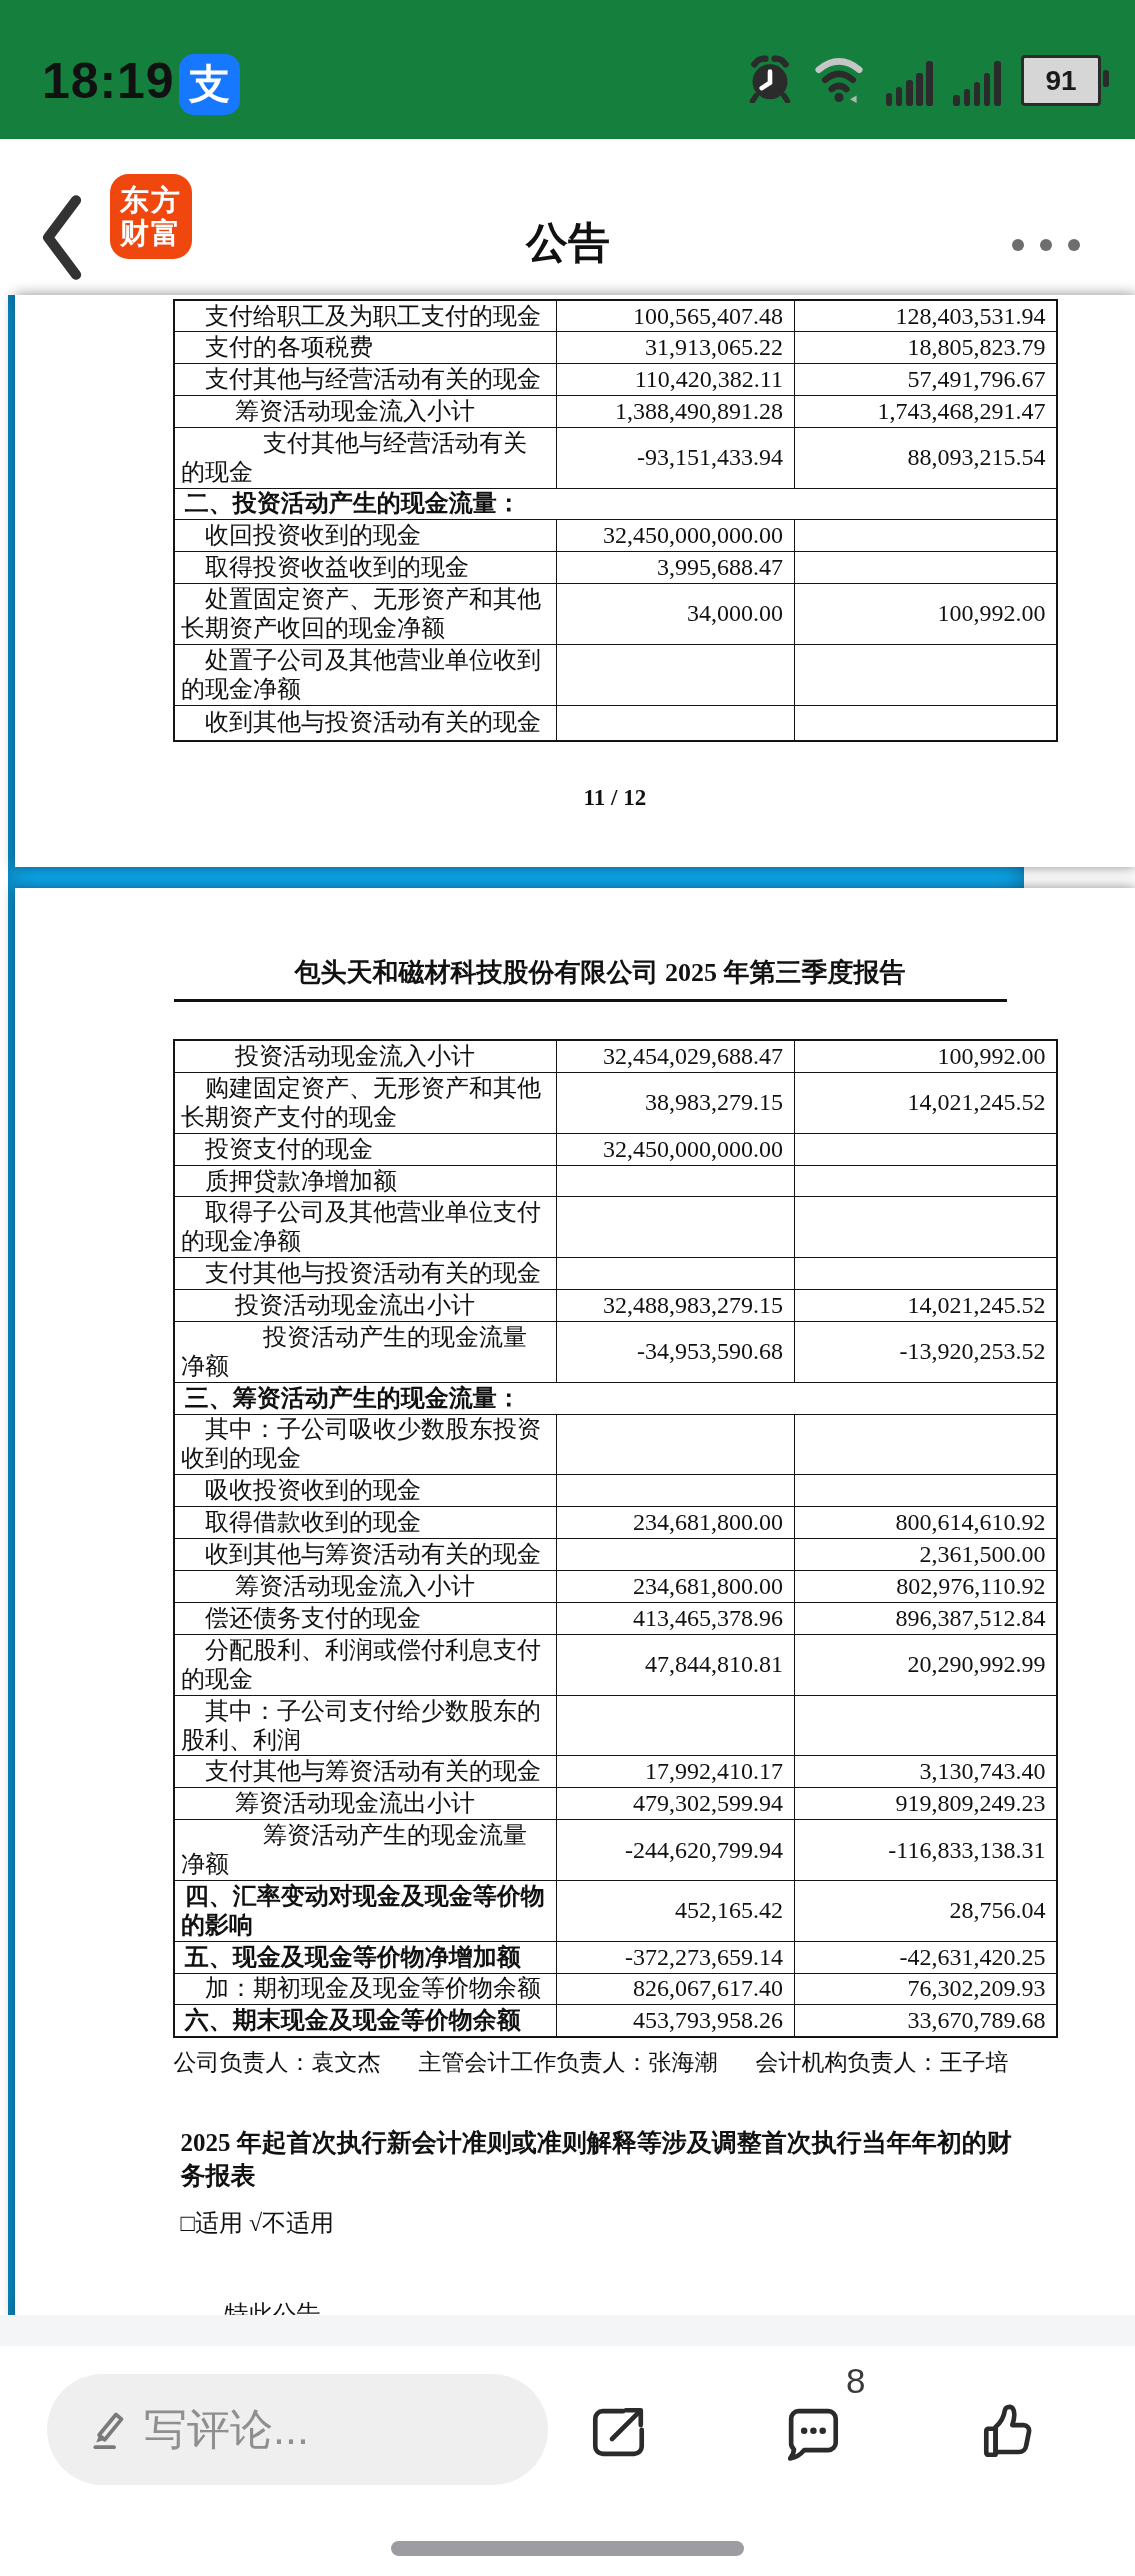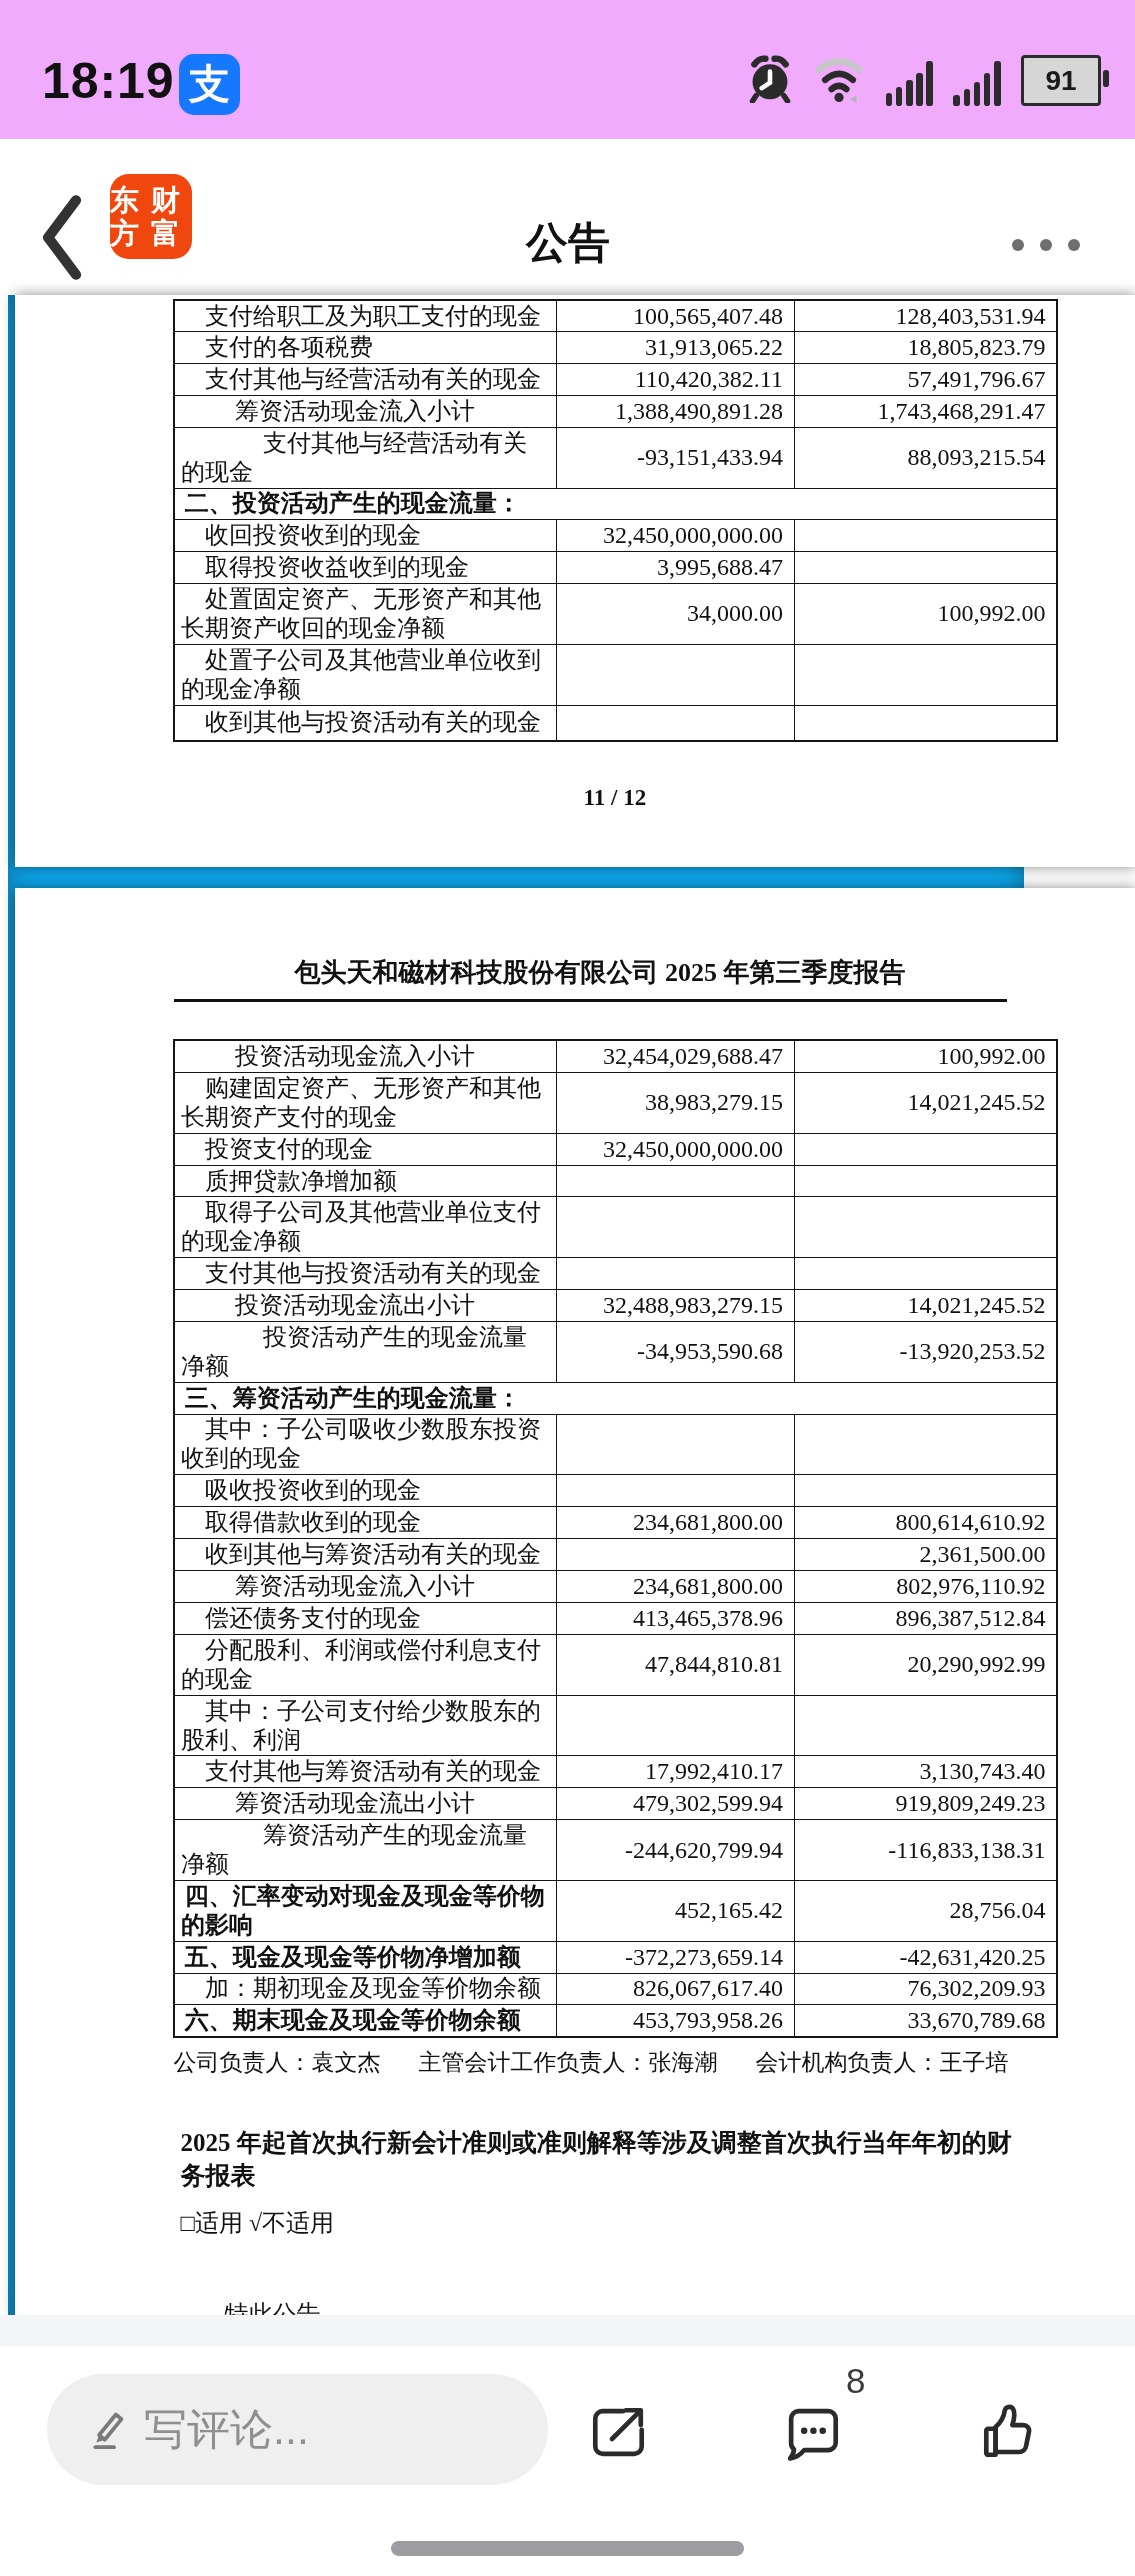--- a/index.html
+++ b/index.html
@@ -1,37 +1,37 @@
 <!DOCTYPE html>
 <html style="font-size:15px"><head>
 <meta charset="utf-8">
 <style>
   html,body{margin:0;padding:0;background:#ddd;}
   .screen{position:relative;width:1136px;height:2576px;background:#ffffff;overflow:hidden;
           font-family:"Liberation Sans",sans-serif;}
 
   
-  .status-bar{position:absolute;left:0;top:0;width:1136px;height:139px;background:#f0abfc;}
+  .status-bar{position:absolute;left:0;top:0;width:1136px;height:139px;background:#15803d;}
   .sb-time{position:absolute;left:42px;top:52px;font-size:50px;font-weight:700;color:#111;letter-spacing:0.9px;}
   .sb-alipay{position:absolute;left:179px;top:54px;width:61px;height:61px;border-radius:15px;
              background:#1677ff;color:#fff;display:flex;align-items:center;justify-content:center;
              font-size:41px;font-weight:700;}
   .sb-icons{position:absolute;right:35px;top:58px;display:flex;align-items:flex-end;gap:20.4px;height:48px;}
   .sig{display:flex;align-items:flex-end;gap:3.7px;}
   .sig i{display:block;width:6.5px;background:#2b2b2b;border-radius:2.8px;}
   .battery{position:relative;width:74px;height:45px;border:3.7px solid #2b2b2b;border-radius:4px;
            background:#d6d6d6;display:flex;align-items:center;justify-content:center;}
   .battery span{font-size:28px;font-weight:700;color:#1a1a1a;}
   .battery .nub{position:absolute;right:-11px;top:12px;width:6.5px;height:16.7px;background:#2b2b2b;border-radius:2.8px;}
 
   
   .nav-bar{position:absolute;left:0;top:139px;width:1136px;height:156px;background:#fff;}
   .back-btn{position:absolute;left:35px;top:52px;width:56px;height:93px;}
   .brand-logo{position:absolute;left:110px;top:35px;width:82px;height:85px;border-radius:18.6px;
-              background:#f0470f;color:#fff;display:flex;align-items:center;justify-content:center;
+              background:#f0470f;color:#fff;display:flex;flex-direction:column;align-items:center;justify-content:center;
               font-weight:900;font-size:29px;line-height:33px;letter-spacing:1.9px;}
   .nav-title{position:absolute;left:0;top:76px;width:1136px;text-align:center;
              font-size:42px;font-weight:700;color:#111;}
   .menu-dots{position:absolute;right:56px;top:100px;display:flex;gap:16px;}
   .menu-dots i{width:12px;height:12px;border-radius:50%;background:#6e6e6e;display:block;}
 
   
   .doc-area{position:absolute;left:8px;top:295px;width:1016px;height:2020px;background:#0ea5e9;
             box-shadow:inset 0 0 24px rgba(0,0,0,.35);}
   .page{position:absolute;left:7.4px;width:1121px;background:#fff;box-shadow:0 0 13px rgba(0,0,0,.45);

